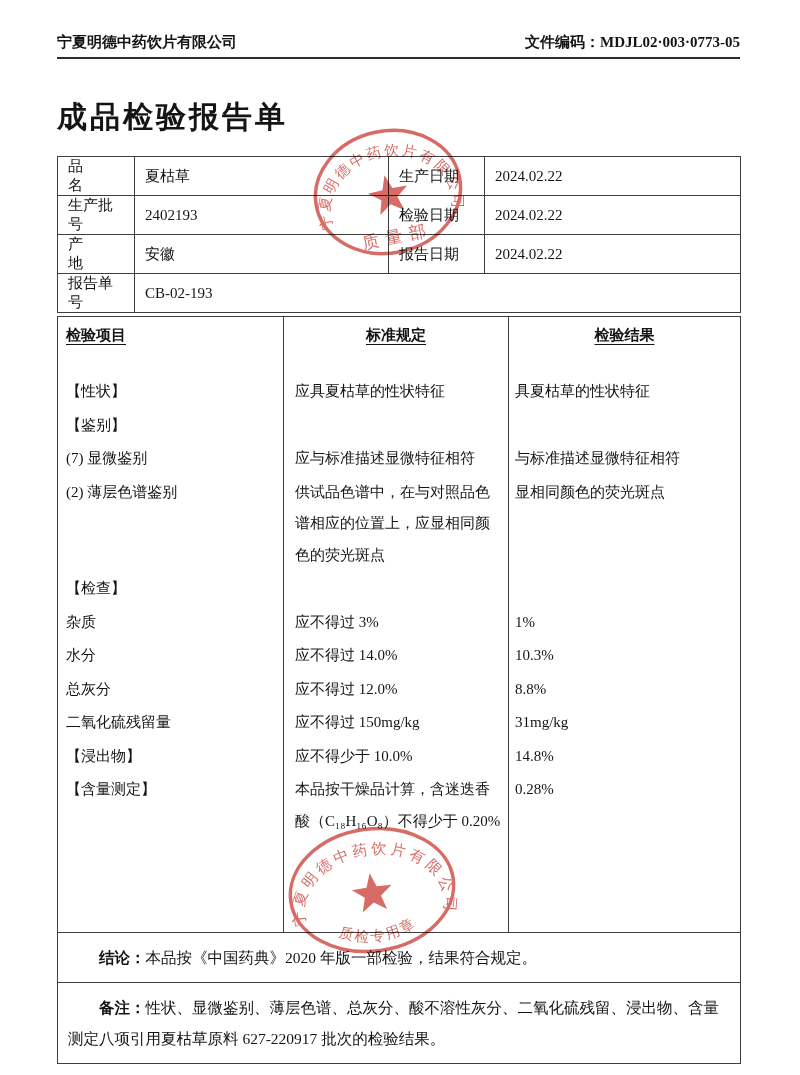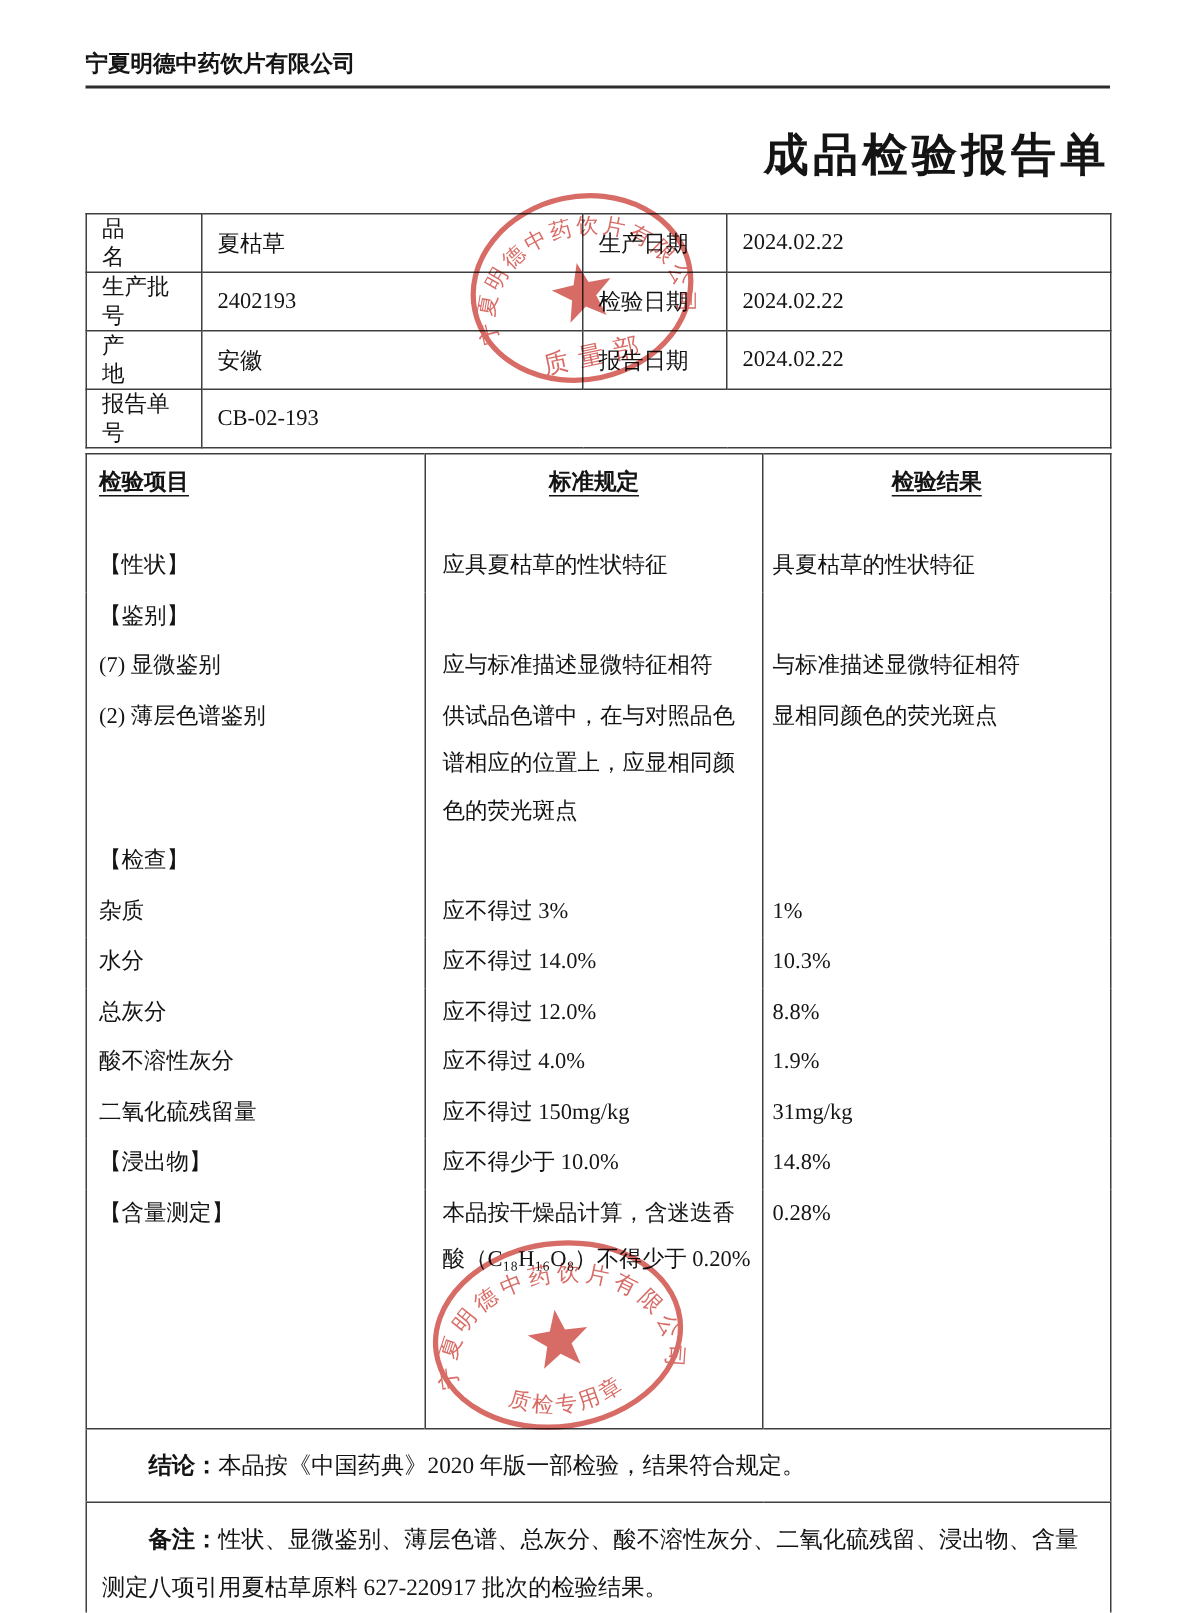--- a/index.html
+++ b/index.html
@@ -7,21 +7,21 @@
     width:800px;height:1075px;background:#ffffff;position:relative;
     font-family:"Liberation Serif","DejaVu Serif",serif;color:#141414;
     overflow:hidden;
   }
   .page{position:absolute;left:57px;top:0;width:683px;}
   
   .hdr{display:flex;justify-content:space-between;align-items:flex-end;
        padding-top:33px;padding-bottom:5px;border-bottom:2px solid #2c2c2c;
        font-size:15px;font-weight:bold;}
   
-  .title{text-align:right;font-size:30px;font-weight:bold;letter-spacing:3px;margin-top:24px;}
+  .title{text-align:left;font-size:30px;font-weight:bold;letter-spacing:3px;margin-top:38px;}
   
   table{border-collapse:collapse;table-layout:fixed;width:683px;font-size:15px;}
   .info{margin-top:18px;}
   .info td{border:1px solid #3f3f3f;height:32px;padding:0 8px 0 10px;overflow:hidden;}
   .lbl{letter-spacing:0;}
   .main{margin-top:3px;border:1px solid #3f3f3f;}
   .main th{font-weight:bold;vertical-align:top;padding-top:9px;height:33px;
            text-decoration:underline;text-underline-offset:4px;}
   .main th.c1{text-align:left;padding-left:8px;}
   .vr{border-right:1px solid #3f3f3f;}
@@ -38,20 +38,21 @@
   .stamp{position:absolute;color:#cf4a43;opacity:0.82;mix-blend-mode:multiply;pointer-events:none;}
   .stamp text{font-family:"Liberation Serif","DejaVu Serif",serif;}
 </style>
 </head>
 <body>
 
 <div class="page">
 
   <div class="hdr">
     <span>宁夏明德中药饮片有限公司</span>
+    <span><span>文件编码：</span><span>MDJL02·003·0773-05</span></span>
   </div>
 
   <div class="title">成品检验报告单</div>
 
   <table class="info">
     <colgroup>
         <col style="width:77px">
         <col style="width:254px">
         <col style="width:96px">
         <col style="width:256px">
@@ -128,25 +129,20 @@
         </tr>
         <tr>
           <td class="c1 vr">水分</td>
           <td class="c2 vr">应不得过 14.0%</td>
           <td class="c3">10.3%</td>
         </tr>
         <tr>
           <td class="c1 vr">总灰分</td>
           <td class="c2 vr">应不得过 12.0%</td>
           <td class="c3">8.8%</td>
-        </tr>
-        <tr>
-          <td class="c1 vr">酸不溶性灰分</td>
-          <td class="c2 vr">应不得过 4.0%</td>
-          <td class="c3">1.9%</td>
         </tr>
         <tr>
           <td class="c1 vr">二氧化硫残留量</td>
           <td class="c2 vr">应不得过 150mg/kg</td>
           <td class="c3">31mg/kg</td>
         </tr>
         <tr>
           <td class="c1 vr">【浸出物】</td>
           <td class="c2 vr">应不得少于 10.0%</td>
           <td class="c3">14.8%</td>

